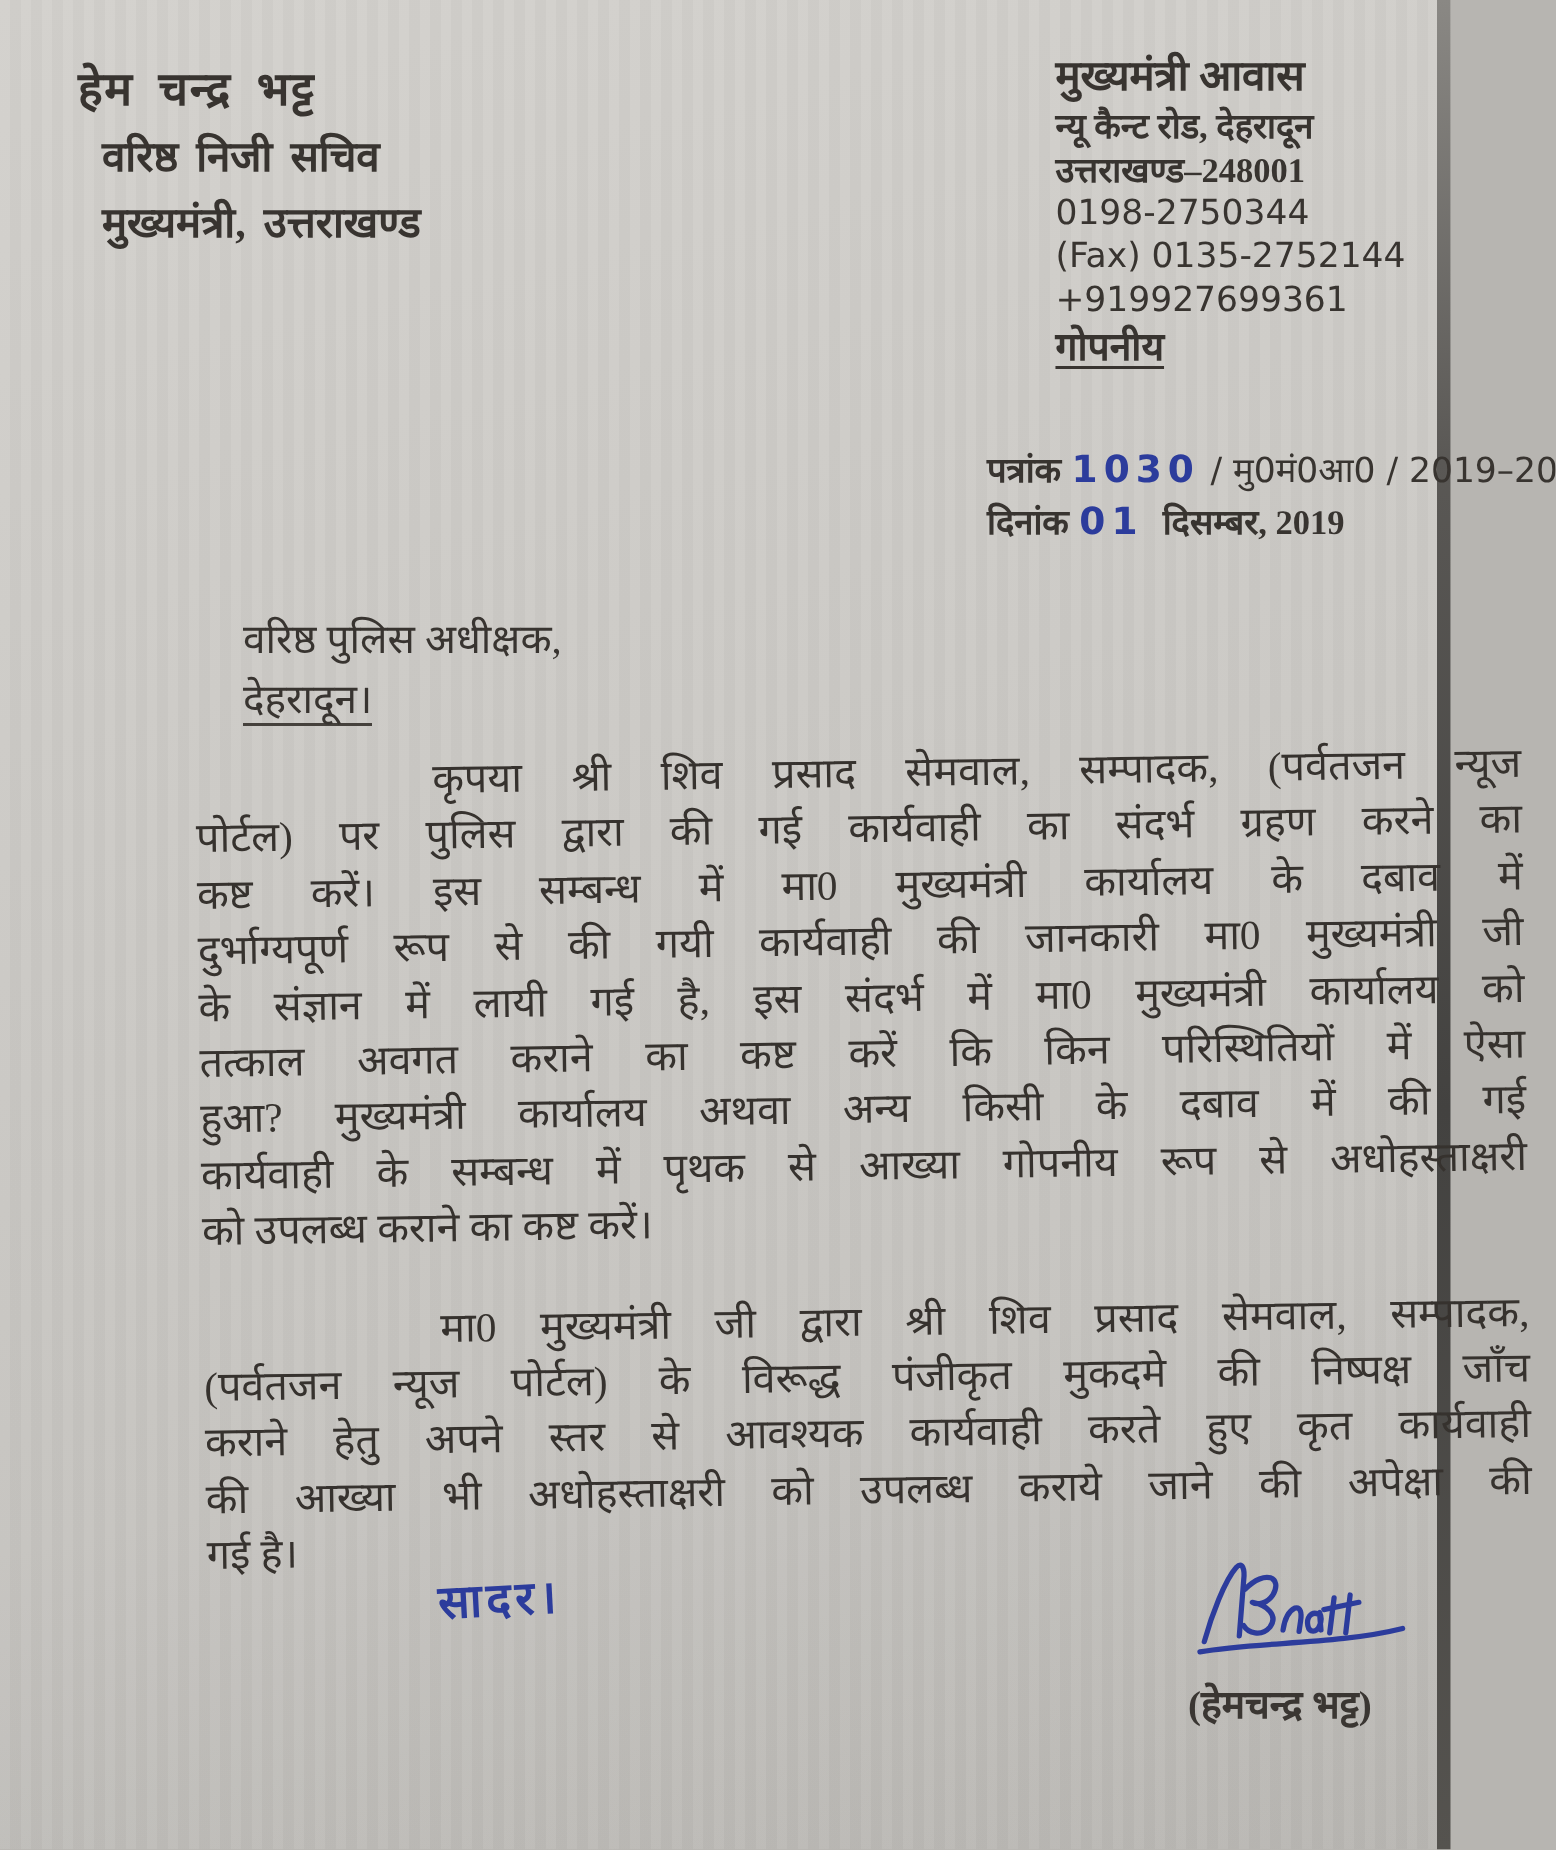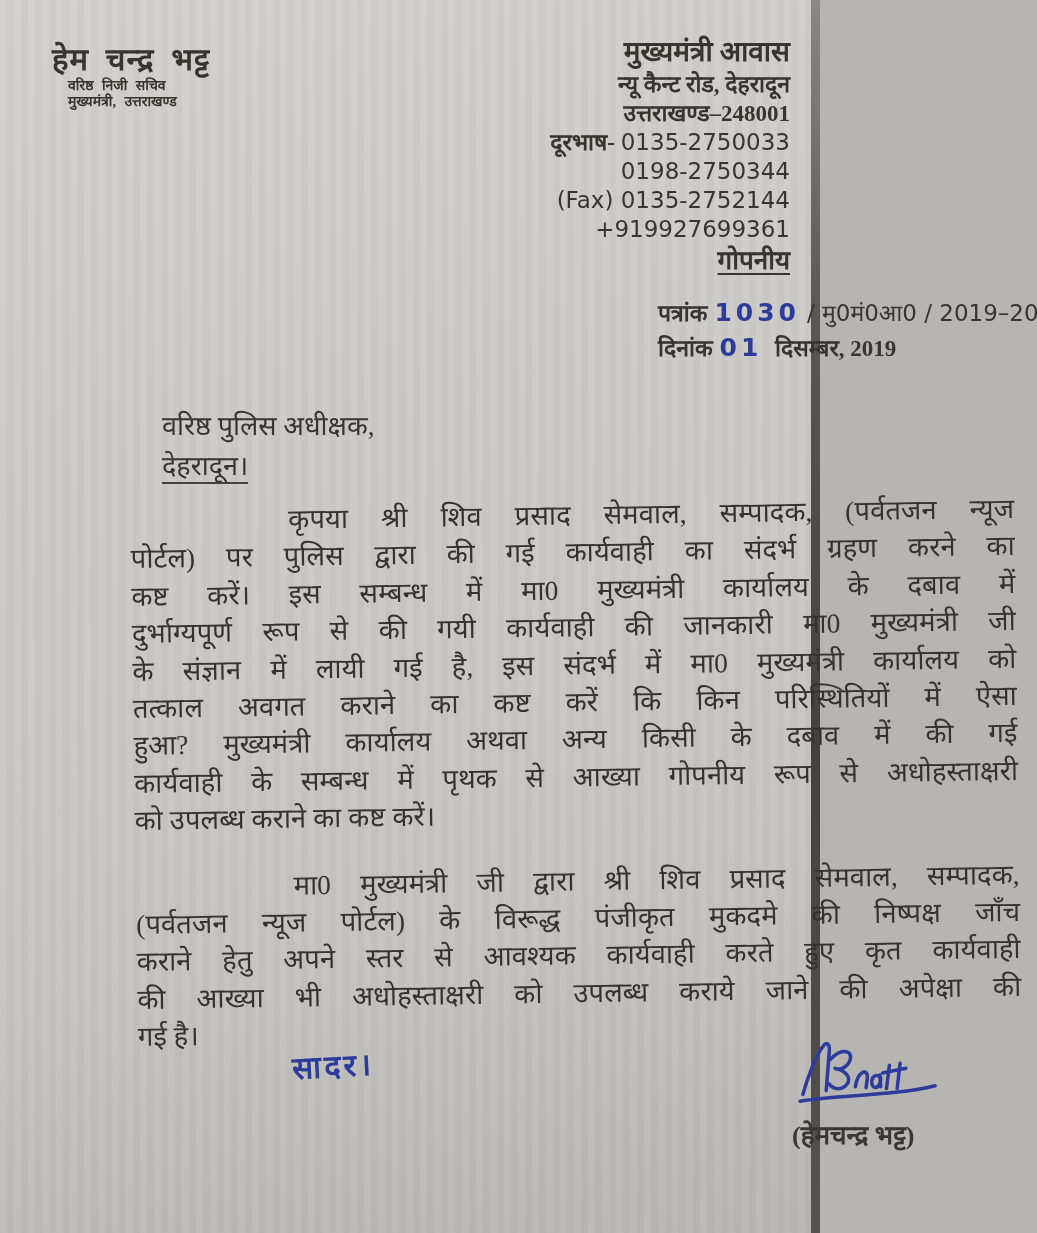--- a/index.html
+++ b/index.html
@@ -2,39 +2,39 @@
 <html><head>
 <meta charset="utf-8">
 <style>
   html,body{margin:0;padding:0;}
   body{
     width:1037px;height:1233px;overflow:hidden;
     font-family:"Liberation Serif", serif;
     background:#b7b5b1;
   }
   .page{
-    position:relative;width:820px;height:1233px;
+    position:relative;width:967px;height:1233px;
     background:
       repeating-linear-gradient(90deg, rgba(255,255,255,0.025) 0 7px, rgba(0,0,0,0.018) 7px 14px),
       linear-gradient(168deg, #d3d1cd 0%, #cccac6 40%, #c6c4c0 72%, #b9b7b3 100%);
     color:#383430;
   }
   .photo-edge{
     position:absolute;top:0;right:0;width:9px;height:100%;
     background:linear-gradient(to bottom,#8a8884 0%,#5a5855 25%,#434240 60%,#55534f 100%);
   }
   
   .hleft{position:absolute;left:52px;top:42px;line-height:1.15;}
   .hleft .name{font-size:31px;font-weight:bold;letter-spacing:1px;word-spacing:8px;}
-  .hleft .sub{font-size:14px;margin-top:0;margin-left:16px;font-weight:bold;word-spacing:5px;}
+  .hleft .sub{font-size:28px;margin-top:12px;margin-left:16px;font-weight:bold;word-spacing:5px;}
   
   .logo-wrap{position:absolute;left:392px;top:12px;width:250px;text-align:center;}
   .logo-caption{margin-top:10px;font-size:27px;font-weight:bold;color:#1d2f7c;letter-spacing:0.5px;}
   
-  .hright{position:absolute;right:30px;top:34px;text-align:right;}
+  .hright{position:absolute;right:30px;top:34px;}
   .hright .l1{font-size:28px;font-weight:bold;line-height:36px;}
   .hright .l{font-size:23px;line-height:29px;font-weight:bold;}
   .hright .num{font-family:"DejaVu Sans",sans-serif;font-weight:normal;}
   .hright .secret{font-size:26px;font-weight:bold;line-height:34px;text-decoration:underline;text-underline-offset:4px;}
   
   .refs{position:absolute;left:658px;top:296px;font-size:23px;font-weight:bold;}
   .refs .row{line-height:34px;white-space:nowrap;}
   .hand{
     font-family:"DejaVu Sans",sans-serif;font-weight:bold;
     color:#2c3c9c;font-size:25px;letter-spacing:4px;padding:0 7px;
@@ -73,21 +73,20 @@
     <div class="name">हेम चन्द्र भट्ट</div>
     <div class="sub">वरिष्ठ निजी सचिव</div>
     <div class="sub">मुख्यमंत्री, उत्तराखण्ड</div>
   </div>
 
 
   <div class="hright">
     <div class="l1">मुख्यमंत्री आवास</div>
     <div class="l">न्यू कैन्ट रोड, देहरादून</div>
     <div class="l">उत्तराखण्ड–248001</div>
-    <div class="l"><span>दूरभाष-</span> <span class="num">0135-2750033</span></div>
     <div class="l num">0198-2750344</div>
     <div class="l num"><span>(Fax)</span> <span>0135-2752144</span></div>
     <div class="l num">+919927699361</div>
     <div class="secret">गोपनीय</div>
   </div>
 
   <div class="refs">
     <div class="row">
       <span>पत्रांक</span><span class="hand">1030</span><span class="num">/ मु0मं0आ0 / 2019–20</span>
     </div>

